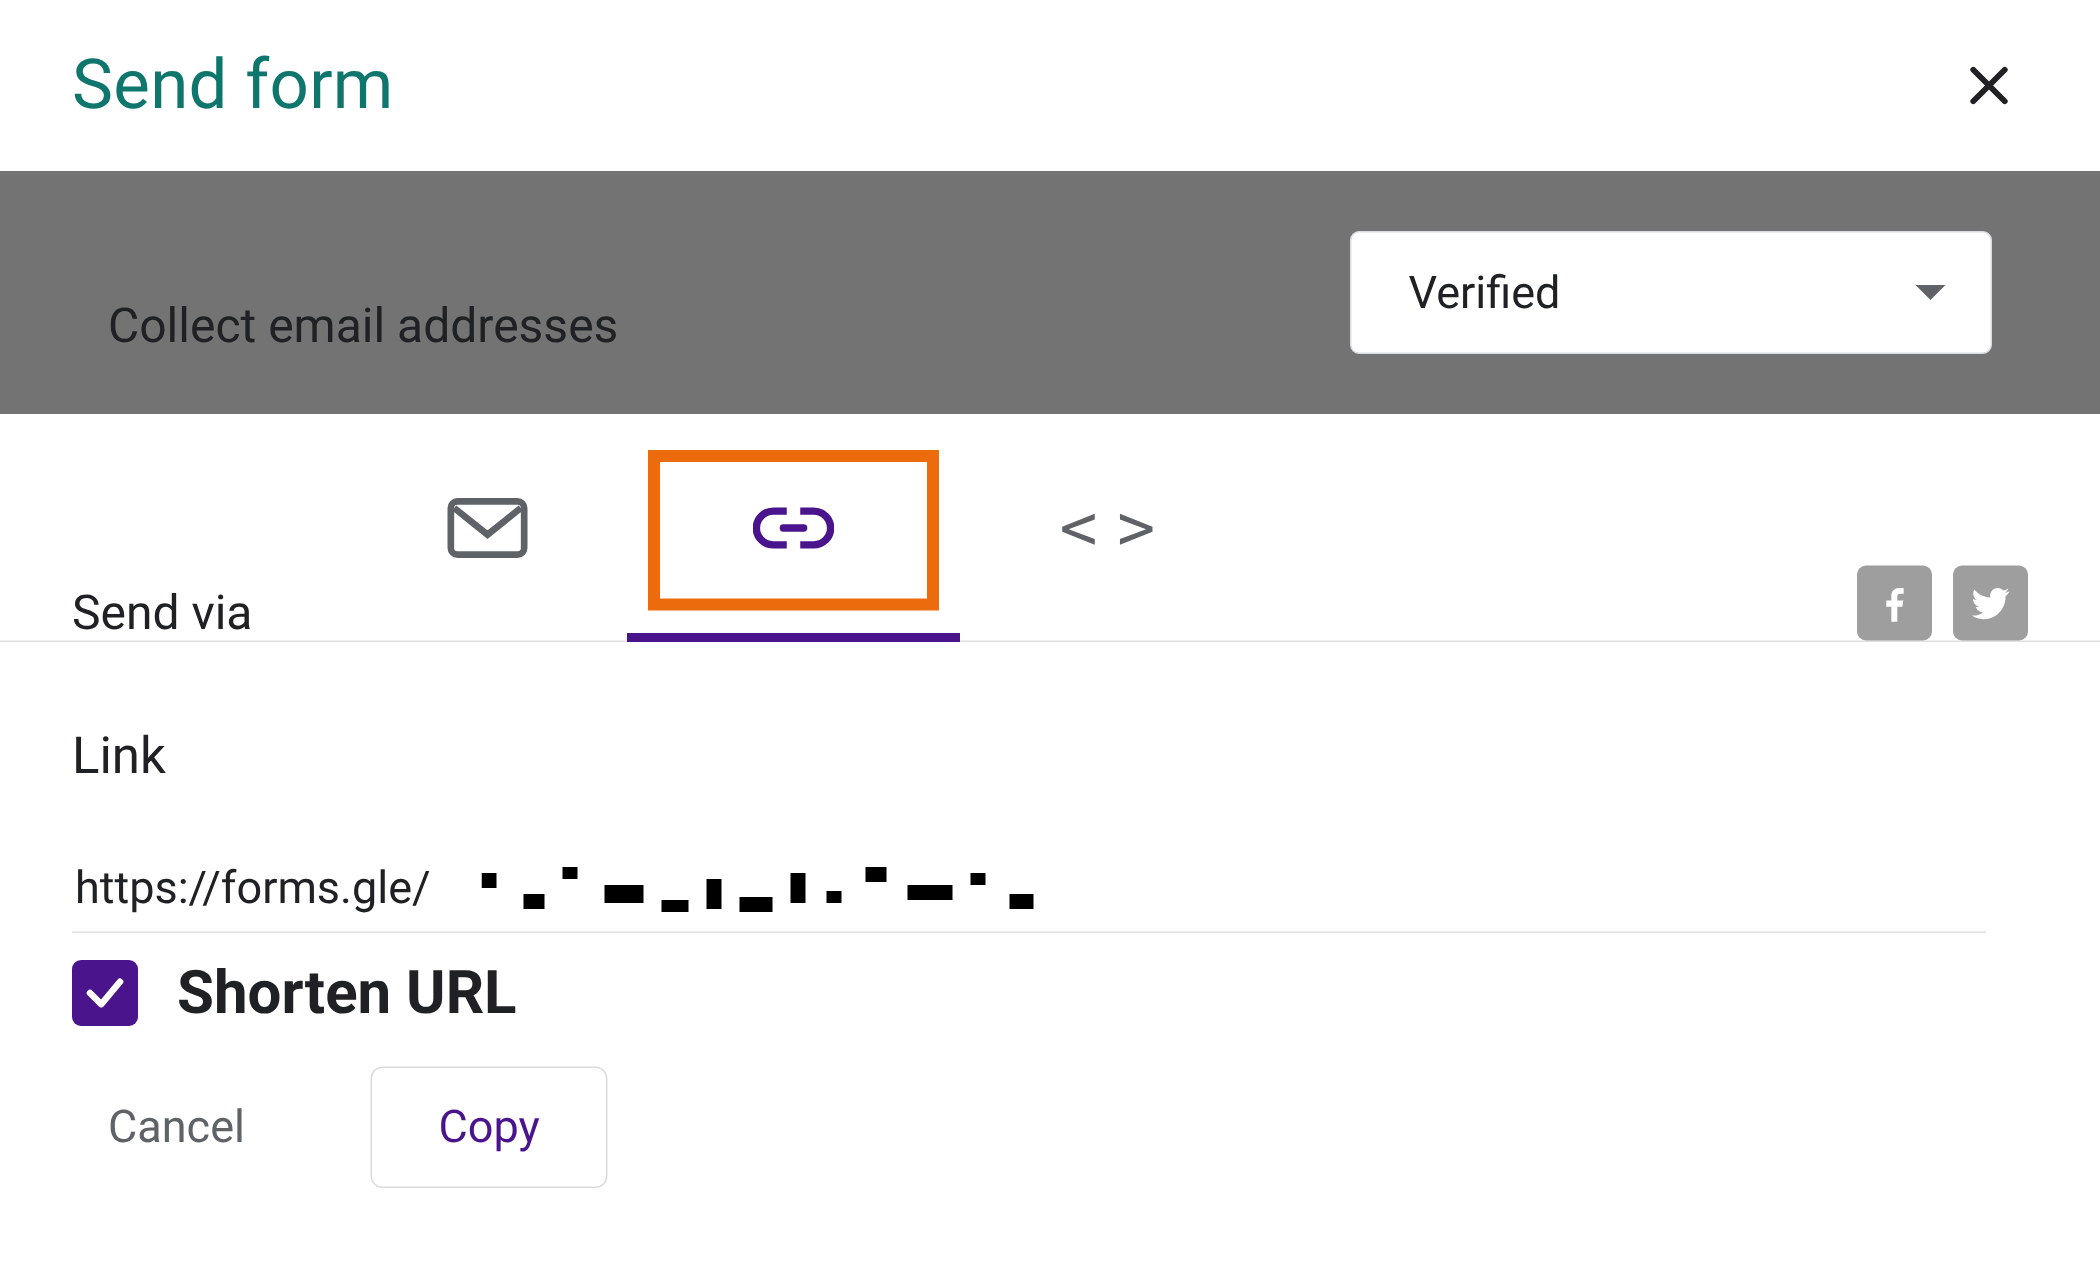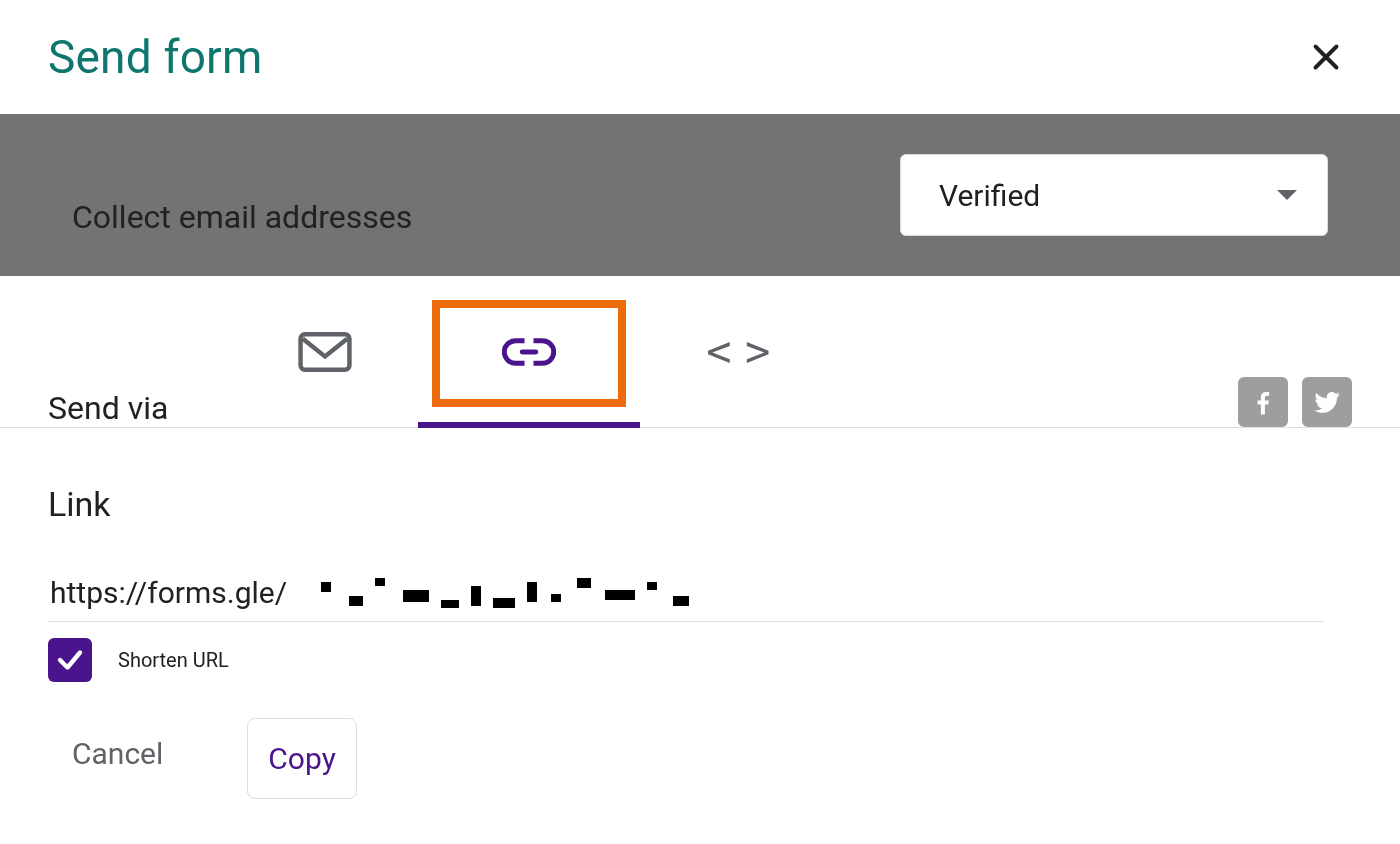--- a/index.html
+++ b/index.html
@@ -175,22 +175,23 @@
     width: 44px; height: 44px;
     background: #4a148c;
     border-radius: 6px;
     display: flex;
     align-items: center;
     justify-content: center;
     cursor: pointer;
   }
   .checkbox svg { stroke:#fff; width:30px; height:30px; }
   .shorten-label {
-    font-size: 20px;
-    color: #202124;
+    font-size: 40px;
+    color: #202124;
+    font-weight: bold;
   }
 
   
   .footer {
     display: flex;
     justify-content: flex-start;
     align-items: center;
     gap: 60px;
     padding: 26px 38px 26px 48px;
   }
@@ -203,23 +204,22 @@
     padding: 20px 24px;
     font-family: inherit;
   }
   .btn-outlined {
     background: #fff;
     border: 1px solid #dadce0;
     border-radius: 8px;
     font-size: 30px;
     color: #4a148c;
     cursor: pointer;
-    padding: 22px 20px;
+    padding: 22px 44px;
     font-family: inherit;
-    margin-top: 10px;
   }
 </style>
 </head>
 <body>
 
 <div class="dialog">
 
   <div class="header">
     <h1>Send form</h1>
     <button class="close-btn" aria-label="Close">

